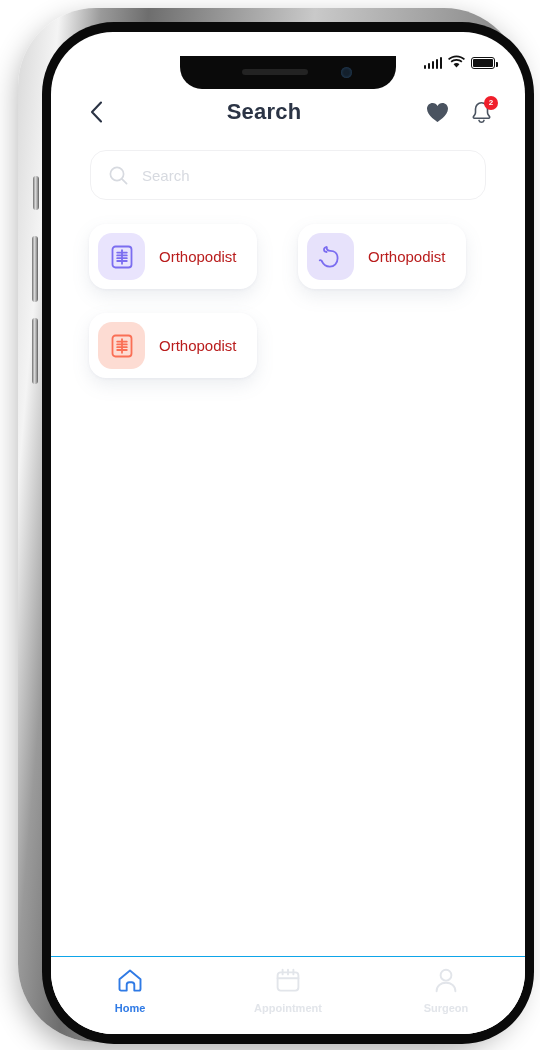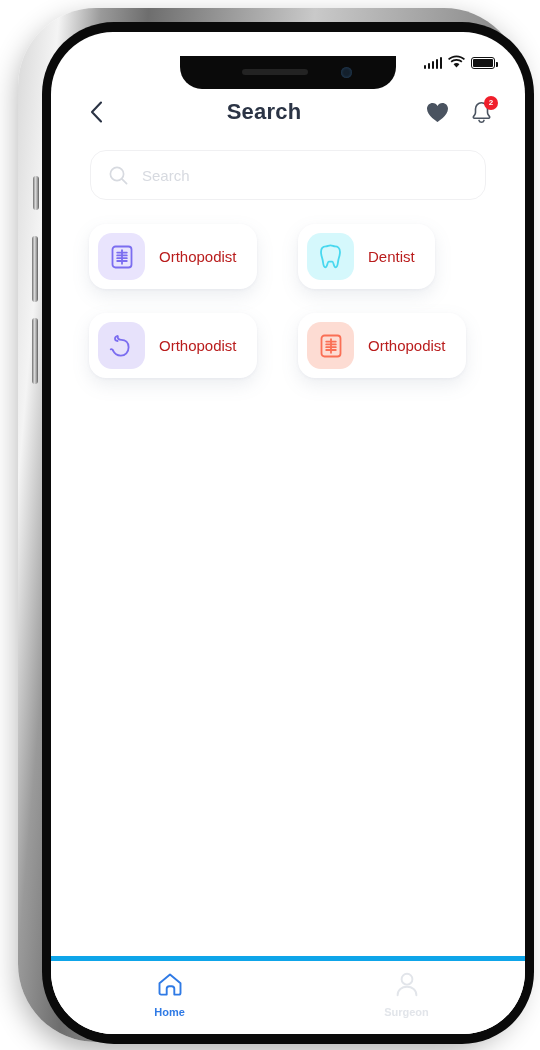--- a/index.html
+++ b/index.html
@@ -238,21 +238,21 @@
     color: #b91c1c;
     white-space: nowrap;
   }
 
   
   #bottom-nav {
     position: absolute;
     bottom: 0; left: 0; right: 0;
     height: 78px;
     background: #ffffff;
-    border-top: 5px solid #0ea5e9;
+    border-top: 1px solid #0ea5e9;
     display: flex;
     align-items: flex-start;
     padding-top: 11px;
     z-index: 25;
   }
   .nav-item {
     flex: 1;
     display: flex;
     flex-direction: column;
     align-items: center;
@@ -343,30 +343,20 @@
                 <rect x="3.5" y="2.5" width="19" height="21" rx="3" fill="none" stroke="#7b6df0" stroke-width="1.8" stroke-linecap="round" stroke-linejoin="round"></rect>
                 <path d="M13 6.2v13.6" fill="none" stroke="#7b6df0" stroke-width="1.8" stroke-linecap="round" stroke-linejoin="round"></path>
                 <path d="M8.2 8.6h9.6M8.2 11.4h9.6M8.2 14.2h9.6M8.2 17h9.6" fill="none" stroke="#7b6df0" stroke-width="1.8" stroke-linecap="round" stroke-linejoin="round"></path>
               </svg>
             </span>
             <span class="cat-label">Orthopodist</span>
           </div>
         </div>
         <div class="cat-cell">
           <div class="cat-card">
-            <span class="cat-icon" style="background: rgb(213, 248, 252);">
-              <svg width="25" height="27" viewBox="0 0 25 27">
-                <path d="M12.5 2.4c-2 0-2.8 1-4.6 1C5.6 3.4 3 4.6 3 9c0 3.3 1 5 1.7 8.3.5 2.4.5 7 2.6 7 2.2 0 2-5.6 3.4-5.6h3.6c1.4 0 1.2 5.6 3.4 5.6 2.1 0 2.1-4.6 2.6-7C21 14 22 12.3 22 9c0-4.4-2.6-5.6-4.9-5.6-1.8 0-2.6-1-4.6-1z" fill="none" stroke="#48d8ef" stroke-width="1.8" stroke-linecap="round" stroke-linejoin="round"></path>
-              </svg>
-            </span>
-            <span class="cat-label">Dentist</span>
-          </div>
-        </div>
-        <div class="cat-cell">
-          <div class="cat-card">
             <span class="cat-icon" style="background: rgb(231, 226, 251);">
               <svg width="25" height="26" viewBox="0 0 25 26">
                 <path d="M8.6 3.2c0 2.4 1.6 3.6 3.8 3.6 4 0 7.2 2.6 7.2 7.4 0 5-3.4 8.4-7.8 8.4-4 0-6.6-2.4-7.8-5.2" fill="none" stroke="#7b6df0" stroke-width="1.8" stroke-linecap="round" stroke-linejoin="round"></path>
                 <path d="M8.6 3.2c-1.6 0-2.6 1-2.6 2.4 0 1.6 1.3 2.4 2.6 2.4" fill="none" stroke="#7b6df0" stroke-width="1.8" stroke-linecap="round" stroke-linejoin="round"></path>
                 <path d="M4 17.4c-.8-1.6-1.4-1.4-2.3-1.1" fill="none" stroke="#7b6df0" stroke-width="1.8" stroke-linecap="round" stroke-linejoin="round"></path>
               </svg>
             </span>
             <span class="cat-label">Orthopodist</span>
           </div>
         </div>
@@ -385,20 +375,28 @@
       </div>
 
     <div id="bottom-nav">
         <div class="nav-item active">
           <span><svg width="26" height="25" viewBox="0 0 26 25">
               <path d="M2.5 11.2 13 2.5l10.5 8.7V21a1.6 1.6 0 0 1-1.6 1.6h-4.6v-5.8a2.6 2.6 0 0 0-2.6-2.6h-2.4a2.6 2.6 0 0 0-2.6 2.6v5.8H4.1A1.6 1.6 0 0 1 2.5 21z" fill="none" stroke="#2f7ae5" stroke-width="1.9" stroke-linecap="round" stroke-linejoin="round"></path>
             </svg></span>
           <span class="nav-label">Home</span>
         </div>
         <div class="nav-item">
+          <span><svg width="26" height="25" viewBox="0 0 26 25">
+              <rect x="2.6" y="4.4" width="20.8" height="18.2" rx="3" fill="none" stroke="#e2e5ea" stroke-width="1.9" stroke-linecap="round" stroke-linejoin="round"></rect>
+              <path d="M2.6 10.2h20.8" fill="none" stroke="#e2e5ea" stroke-width="1.9" stroke-linecap="round" stroke-linejoin="round"></path>
+              <path d="M7.6 1.8v4.6M13 1.8v4.6M18.4 1.8v4.6" fill="none" stroke="#e2e5ea" stroke-width="1.9" stroke-linecap="round" stroke-linejoin="round"></path>
+            </svg></span>
+          <span class="nav-label">Appointment</span>
+        </div>
+        <div class="nav-item">
           <span><svg width="24" height="25" viewBox="0 0 24 25">
               <circle cx="12" cy="7.2" r="5.4" fill="none" stroke="#e2e5ea" stroke-width="1.9" stroke-linecap="round" stroke-linejoin="round"></circle>
               <path d="M2.6 23.2c0-5.2 4.2-8.4 9.4-8.4s9.4 3.2 9.4 8.4" fill="none" stroke="#e2e5ea" stroke-width="1.9" stroke-linecap="round" stroke-linejoin="round"></path>
             </svg></span>
           <span class="nav-label">Surgeon</span>
         </div>
       </div>
 
   </div>
 </div>

